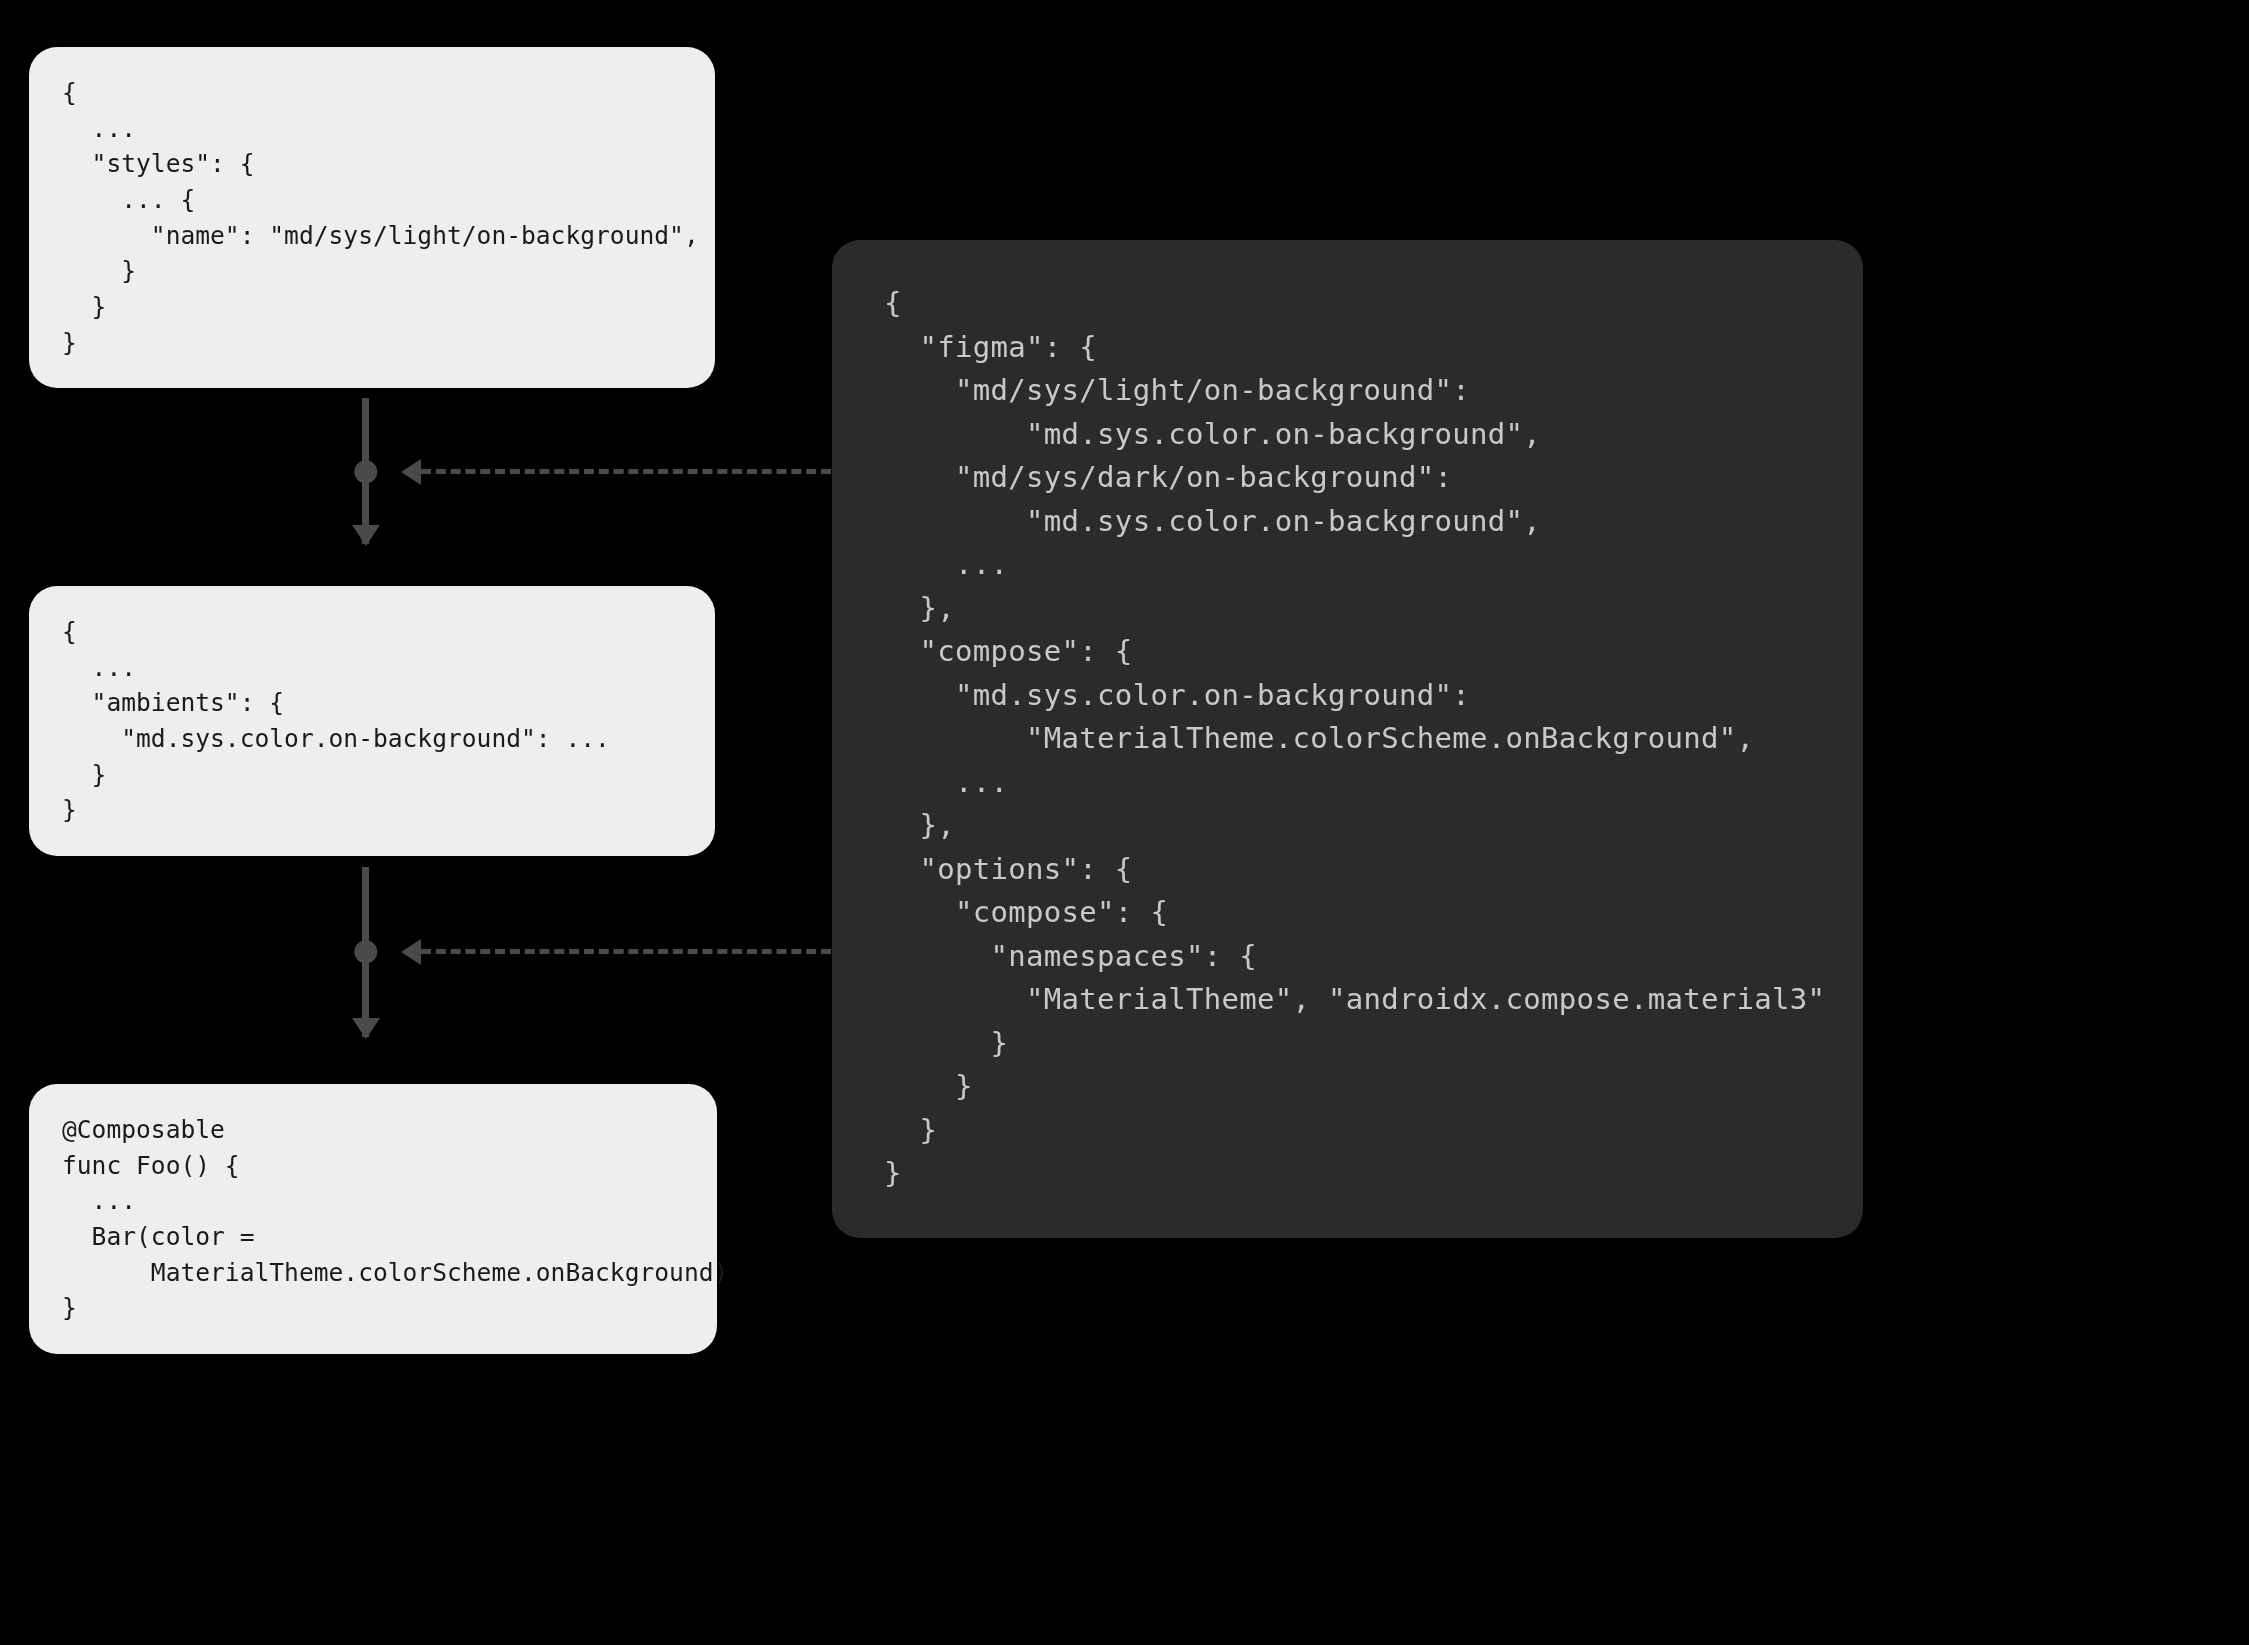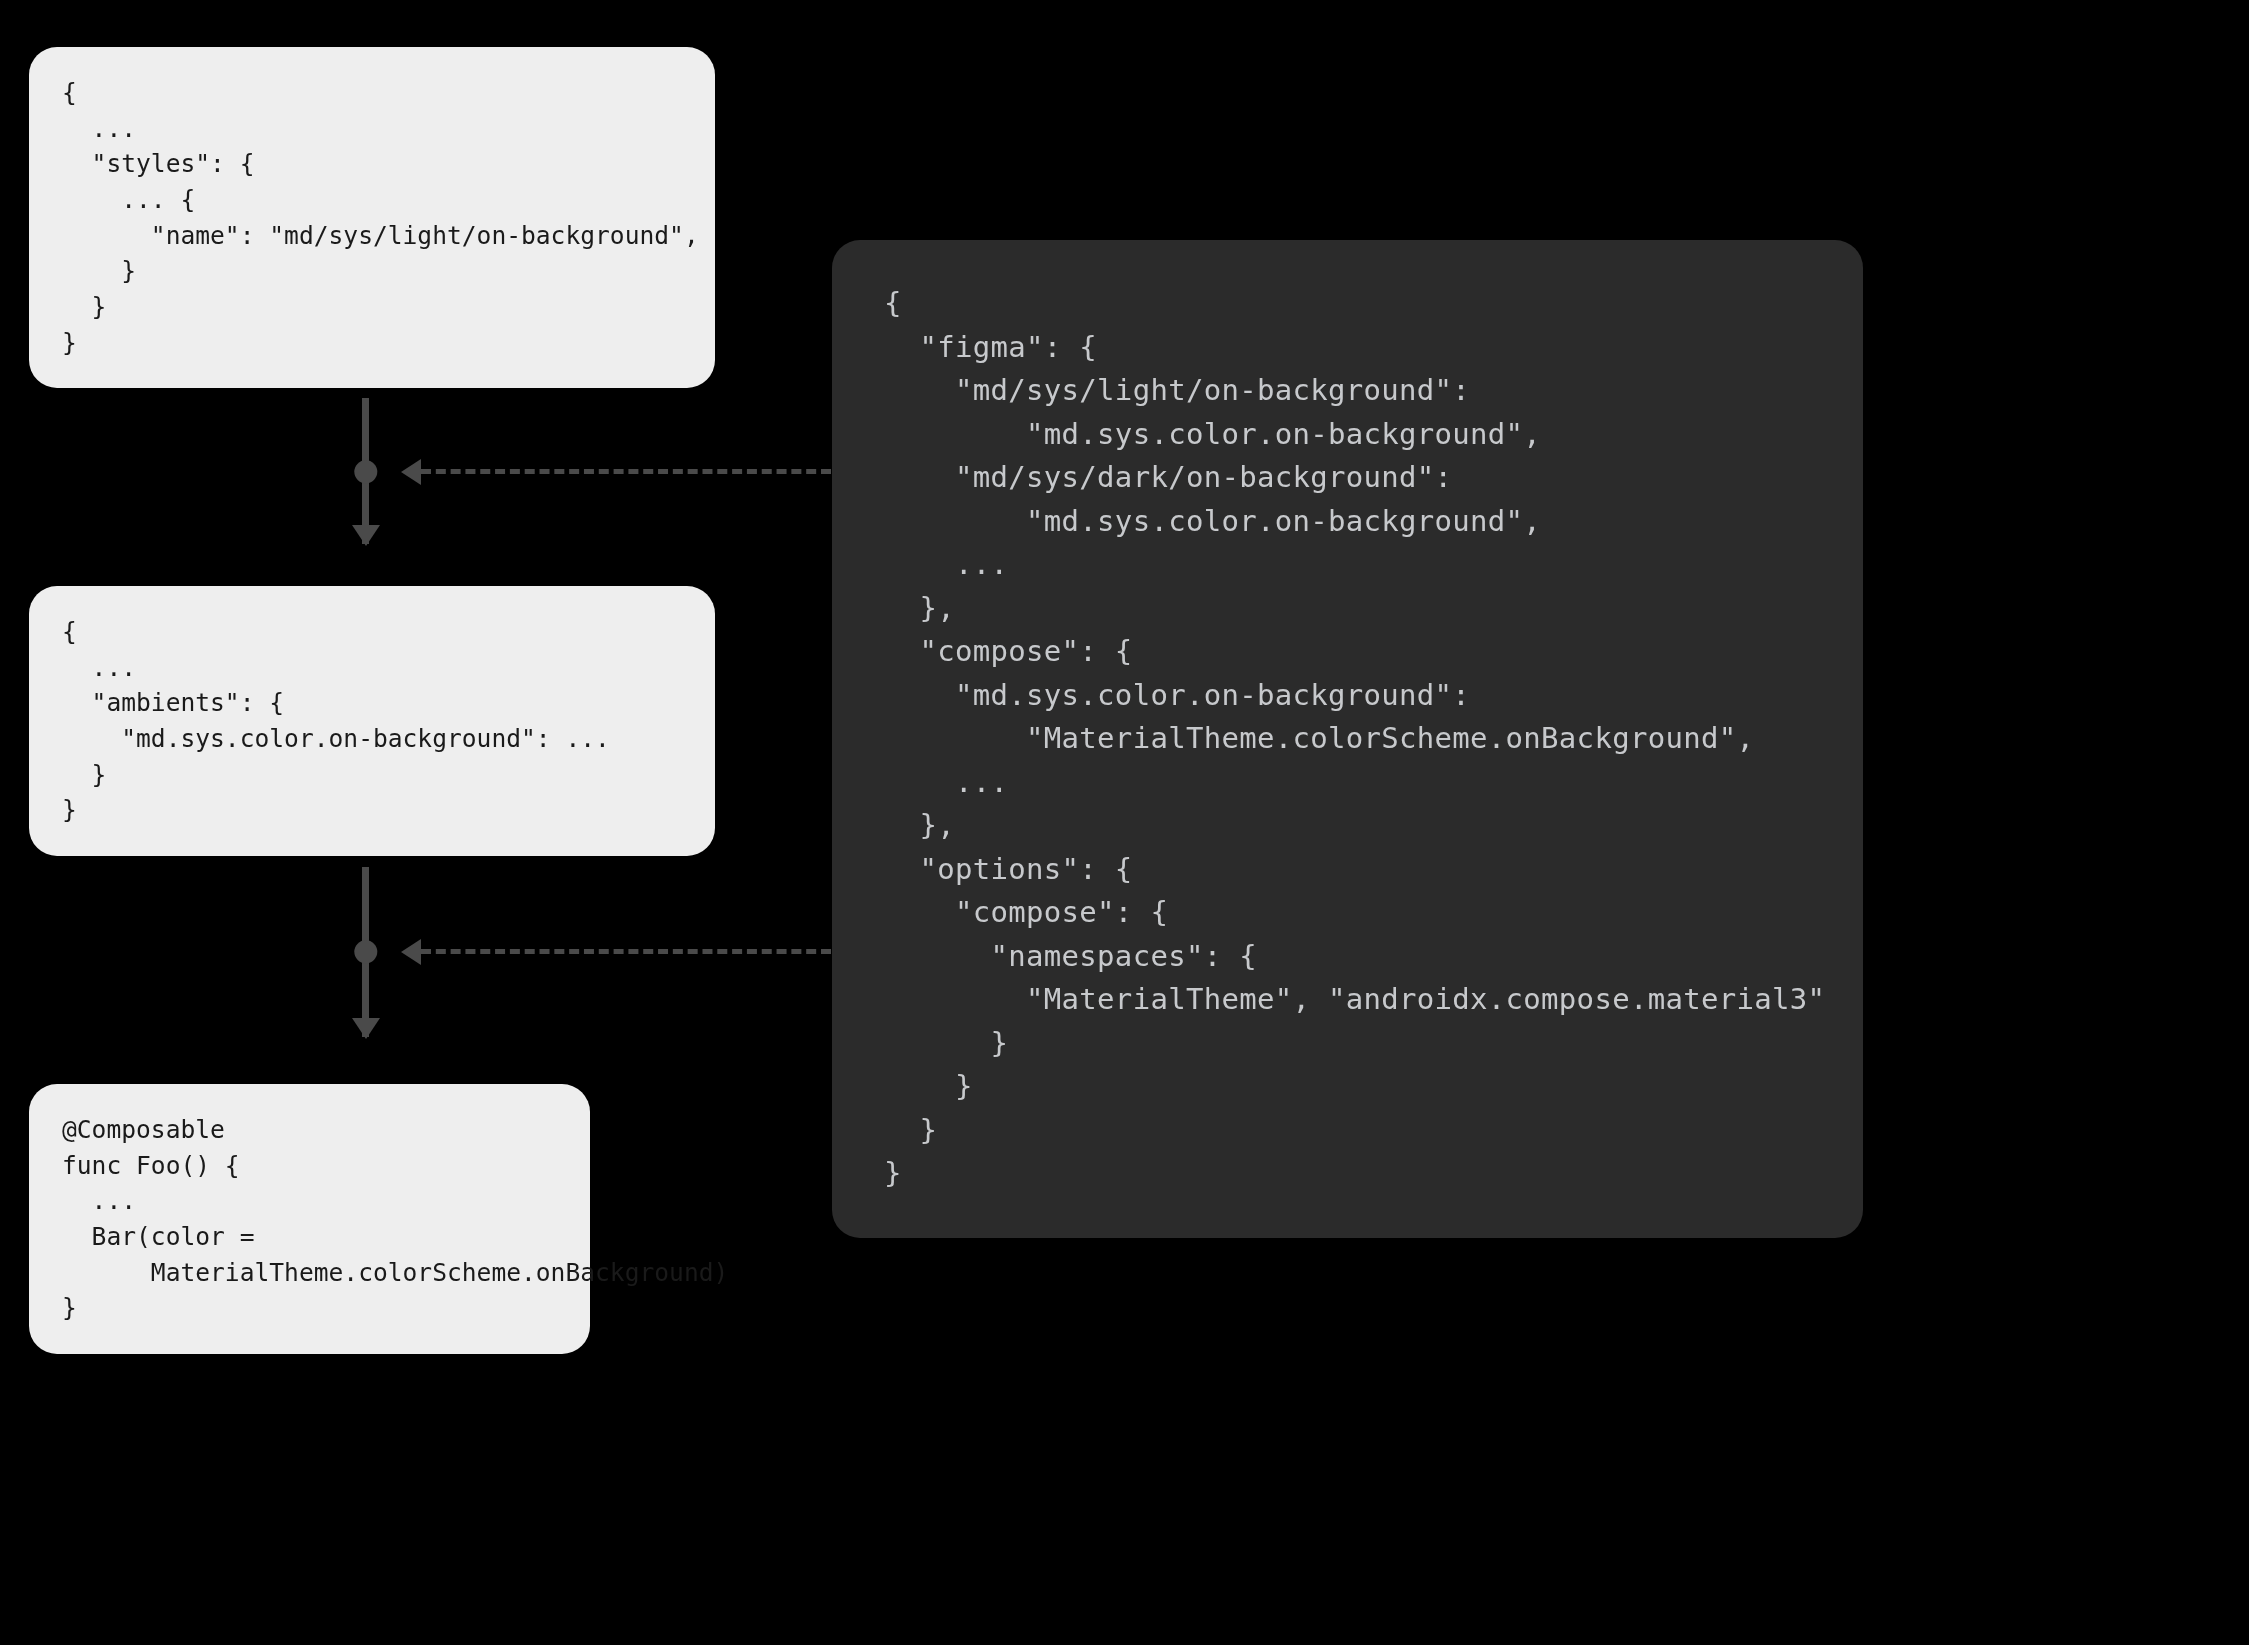--- a/index.html
+++ b/index.html
@@ -94,21 +94,21 @@
     "md.sys.color.on-background": ...
   }
 }</div>
 
 <div class="arrow-down" style="left:362px; top:867px; height:170px;"></div>
 <div class="arrow-dot" style="left:366px; top:952px;"></div>
 
 <div class="dashed-head" style="left:401px; top:952px;"></div>
 <div class="dashed-line" style="left:421px; top:949px; width:410px;"></div>
 
-<div class="light-card" style="left:29px; top:1084px; width:561px;">@Composable
+<div class="light-card" style="left:29px; top:1084px; width:688px;">@Composable
 func Foo() {
   ...
   Bar(color =
       MaterialTheme.colorScheme.onBackground)
 }</div>
 
 <div class="dark-card" style="left:832px; top:240px; width:1031px;">{
   "figma": {
     "md/sys/light/on-background":
         "md.sys.color.on-background",

